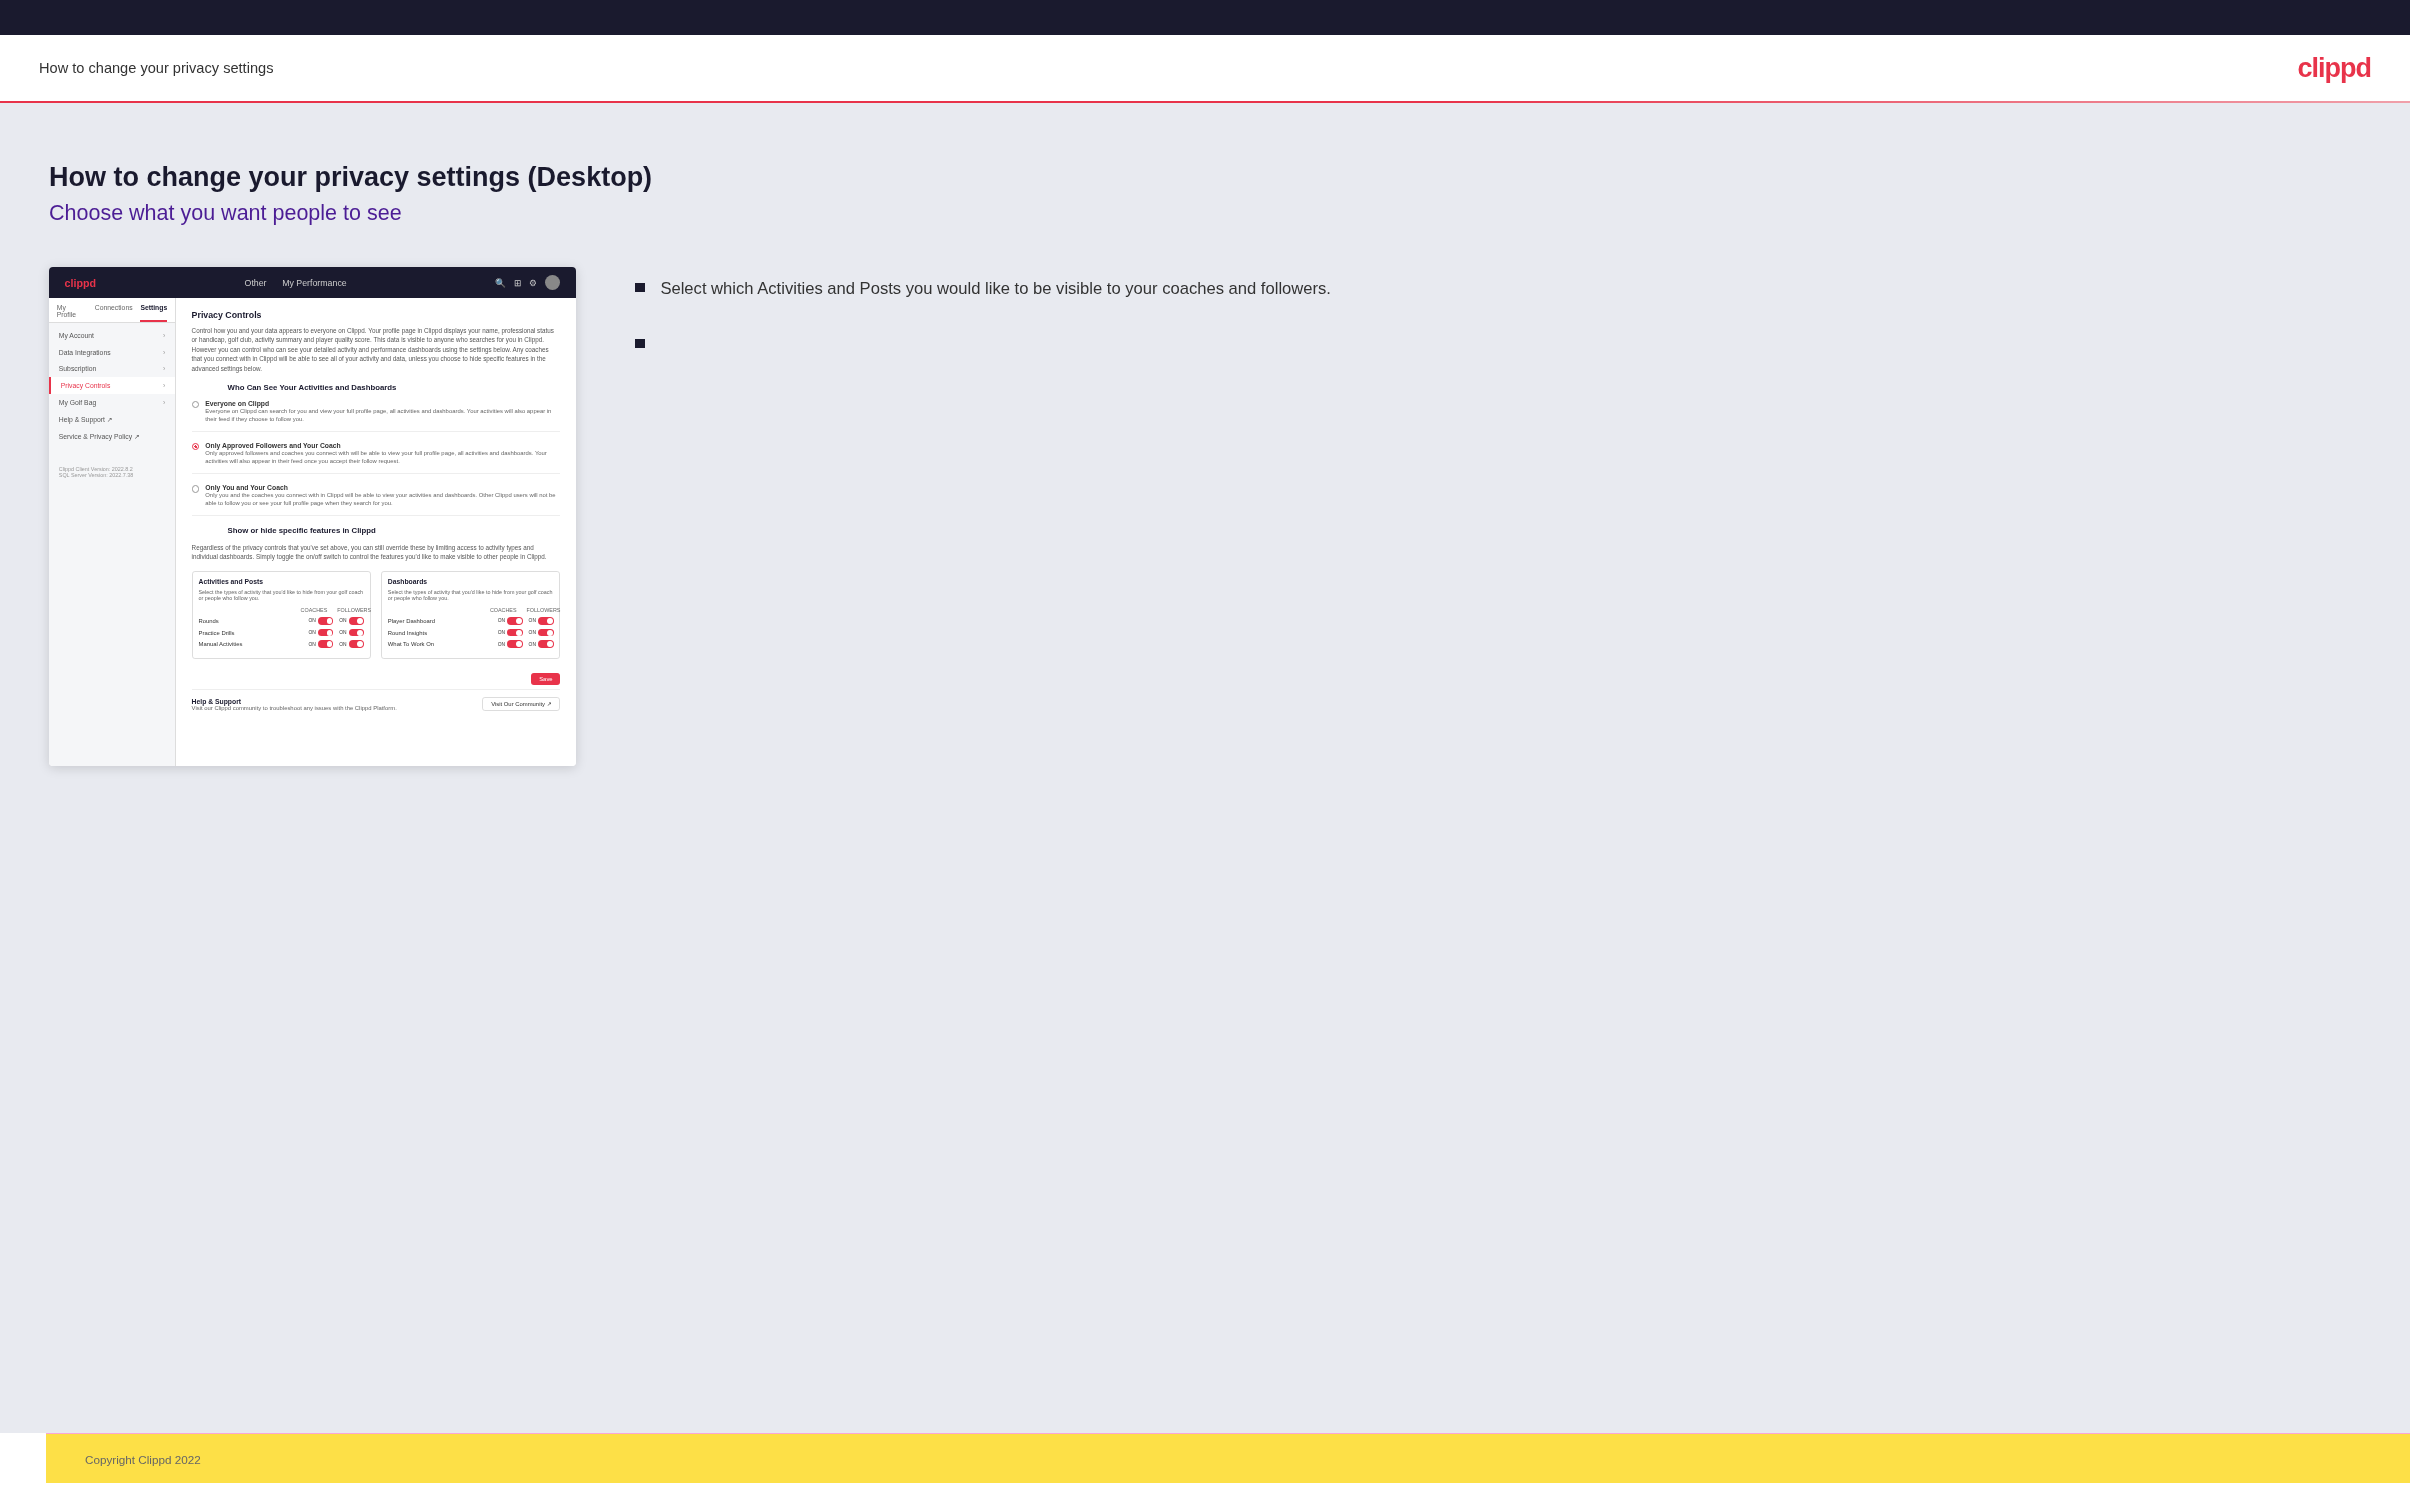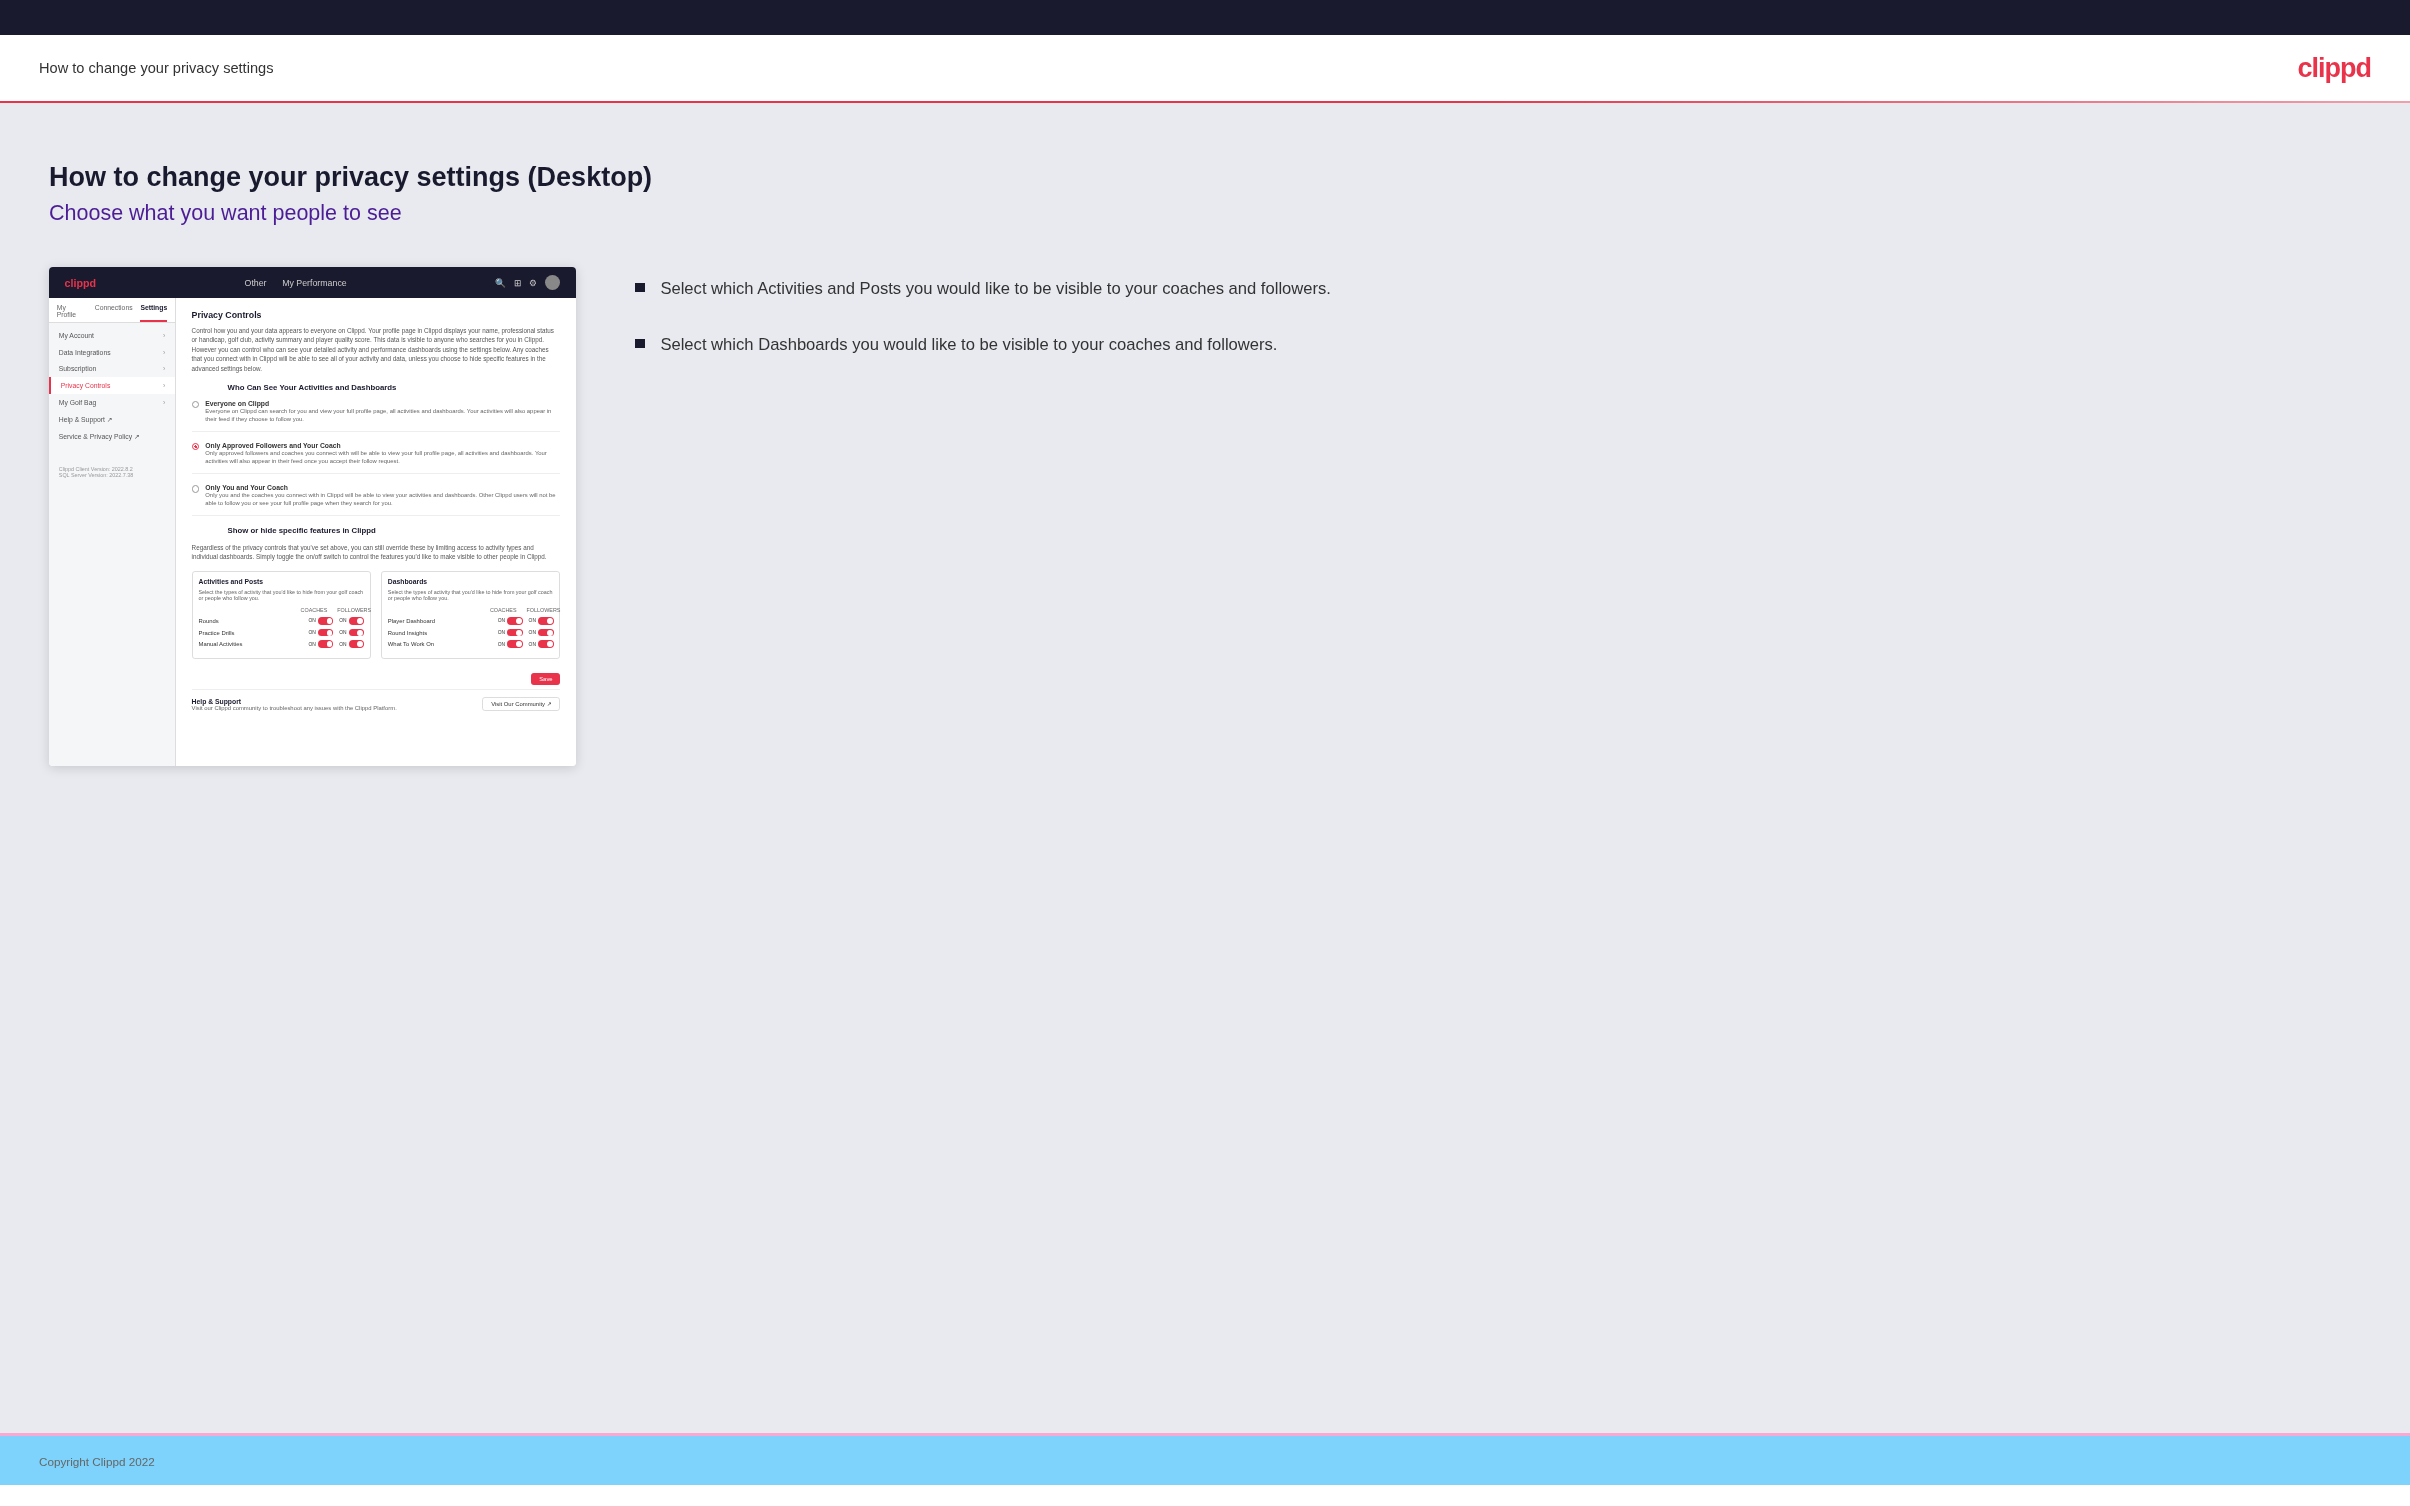--- a/index.html
+++ b/index.html
@@ -415,23 +415,24 @@
       margin-top: 5.9px;
     }
 
     .bullet-text {
       font-size: 16.6px;
       color: #333;
       line-height: 1.5;
     }
 
     .footer {
-      background: #7dd3fc;
+      background: #fde047;
       padding: 15.6px 39px;
-      border-top: 3px solid #f9a8d4;
+      border-top: 1px solid #f9a8d4;
+      margin-left: 46px;
     }
 
     .footer-text {
       font-size: 11.7px;
       color: #666;
     }
   </style>
 </head>
 <body>
 
@@ -661,21 +662,20 @@
     </div>
 
     <div class="info-panel">
       <ul class="bullet-list">
         <li class="bullet-item">
           <div class="bullet-square"></div>
           <span class="bullet-text">Select which Activities and Posts you would like to be visible to your coaches and followers.</span>
         </li>
         <li class="bullet-item">
           <div class="bullet-square"></div>
-          <span class="bullet-text">Select which Dashboards you would like to be visible to your coaches and followers.</span>
         </li>
       </ul>
     </div>
 
   </div>
 </div>
 
 <div class="footer">
   <span class="footer-text">Copyright Clippd 2022</span>
 </div>

